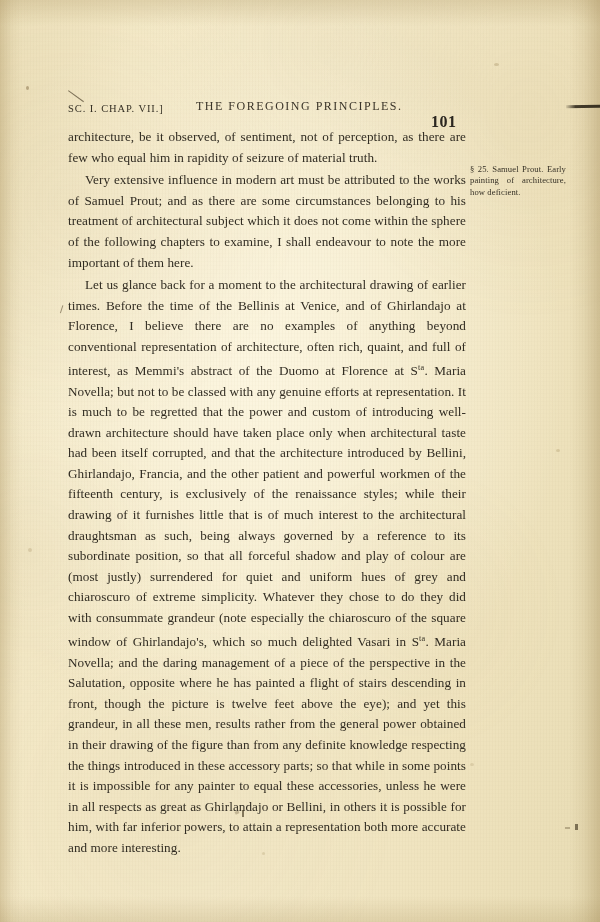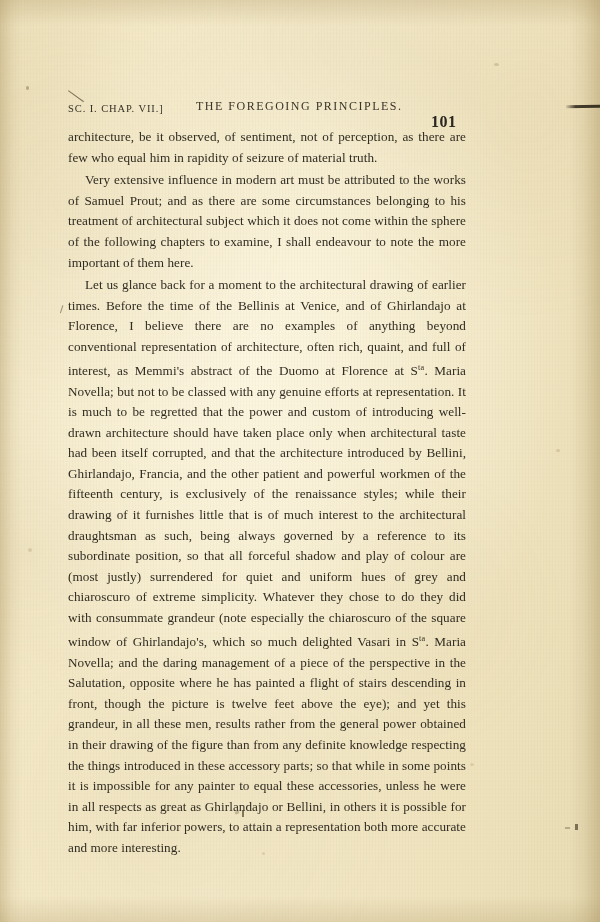--- a/index.html
+++ b/index.html
@@ -210,20 +210,21 @@
     <div class="body-col">
 
       <p class="para">architecture, be it observed, of sentiment, not of perception, as there are few who equal him in rapidity of seizure of material truth.</p>
 
       <p class="para indent">Very extensive influence in modern art must be attributed to the works of Samuel Prout; and as there are some circumstances belonging to his treatment of architectural subject which it does not come within the sphere of the following chapters to examine, I shall endeavour to note the more important of them here.</p>
 
       <p class="para indent"><span>Let us glance back for a moment to the architectural drawing of earlier times.  Before the time of the Bellinis at Venice, and of Ghirlandajo at Florence, I believe there are no examples of anything beyond conventional representation of architecture, often rich, quaint, and full of interest, as Memmi's abstract of the Duomo at Florence at S</span><sup class="supabbr">ta</sup><span>. Maria Novella; but not to be classed with any genuine efforts at representation.  It is much to be regretted that the power and custom of introducing well-drawn architecture should have taken place only when architectural taste had been itself corrupted, and that the architecture introduced by Bellini, Ghirlandajo, Francia, and the other patient and powerful workmen of the fifteenth century, is exclusively of the renaissance styles; while their drawing of it furnishes little that is of much interest to the architectural draughtsman as such, being always governed by a reference to its subordinate position, so that all forceful shadow and play of colour are (most justly) surrendered for quiet and uniform hues of grey and chiaroscuro of extreme simplicity.  Whatever they chose to do they did with consummate grandeur (note especially the chiaroscuro of the square window of Ghirlandajo's, which so much delighted Vasari in S</span><sup class="supabbr">ta</sup><span>. Maria Novella; and the daring management of a piece of the perspective in the Salutation, opposite where he has painted a flight of stairs descending in front, though the picture is twelve feet above the eye); and yet this grandeur, in all these men, results rather from the general power obtained in their drawing of the figure than from any definite knowledge respecting the things introduced in these accessory parts; so that while in some points it is impossible for any painter to equal these accessories, unless he were in all respects as great as Ghirlandajo or Bellini, in others it is possible for him, with far inferior powers, to attain a representation both more accurate and more interesting.</span></p>
 
     </div>
 
+    <div class="sidenote">§ 25. Samuel Prout. Early painting of architecture, how deficient.</div>
 
   </div>
 
   <div class="mark-pencil"></div>
   <div class="mark-dot-a"></div>
   <div class="mark-edge-bar"></div>
   <div class="mark-slash-beyond"></div>
   <div class="mark-sig"></div>
   <div class="mark-sig2"></div>
   <div class="mark-br"></div>

